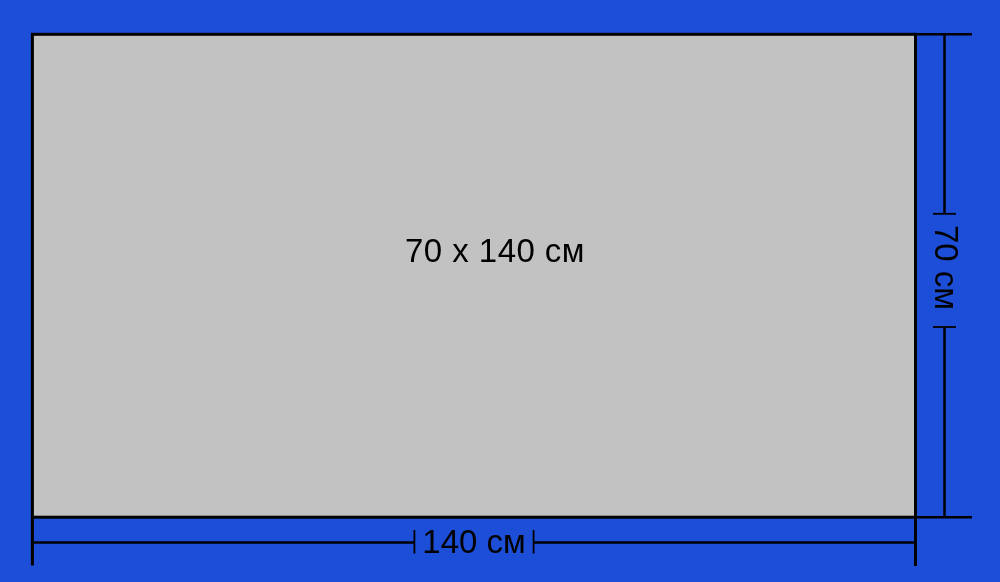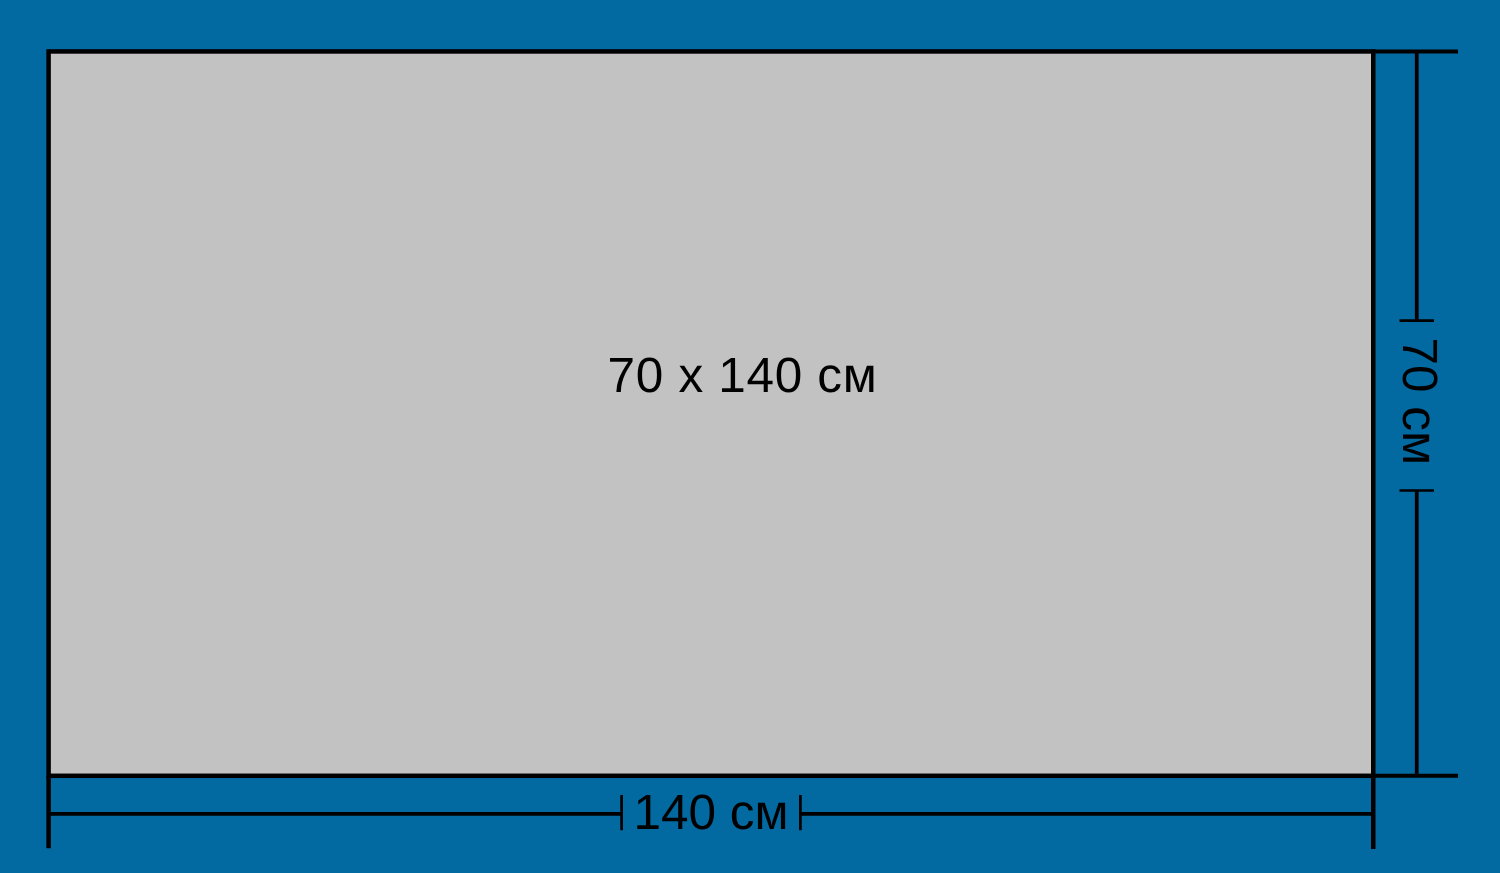--- a/index.html
+++ b/index.html
@@ -1,16 +1,16 @@
 <!DOCTYPE html>
 <html><head>
 <meta charset="utf-8">
 <style>
   html,body{margin:0;padding:0;background:#ffffff;}
-  .stage{position:relative;width:1000px;height:582px;background:#0369a1;overflow:hidden;}
+  .stage{position:relative;width:1000px;height:582px;background:#1d4ed8;overflow:hidden;}
   svg{display:block;}
   text{font-family:"Liberation Sans", sans-serif;fill:#000000;}
 </style>
 </head>
 <body>
 <div class="stage">
 <svg width="1000" height="582" viewBox="0 0 1000 582" xmlns="http://www.w3.org/2000/svg">
 
   <rect x="32.4" y="34.3" width="883.1" height="482.9" fill="#c2c2c2" stroke="#000000" stroke-width="3"></rect>
 

